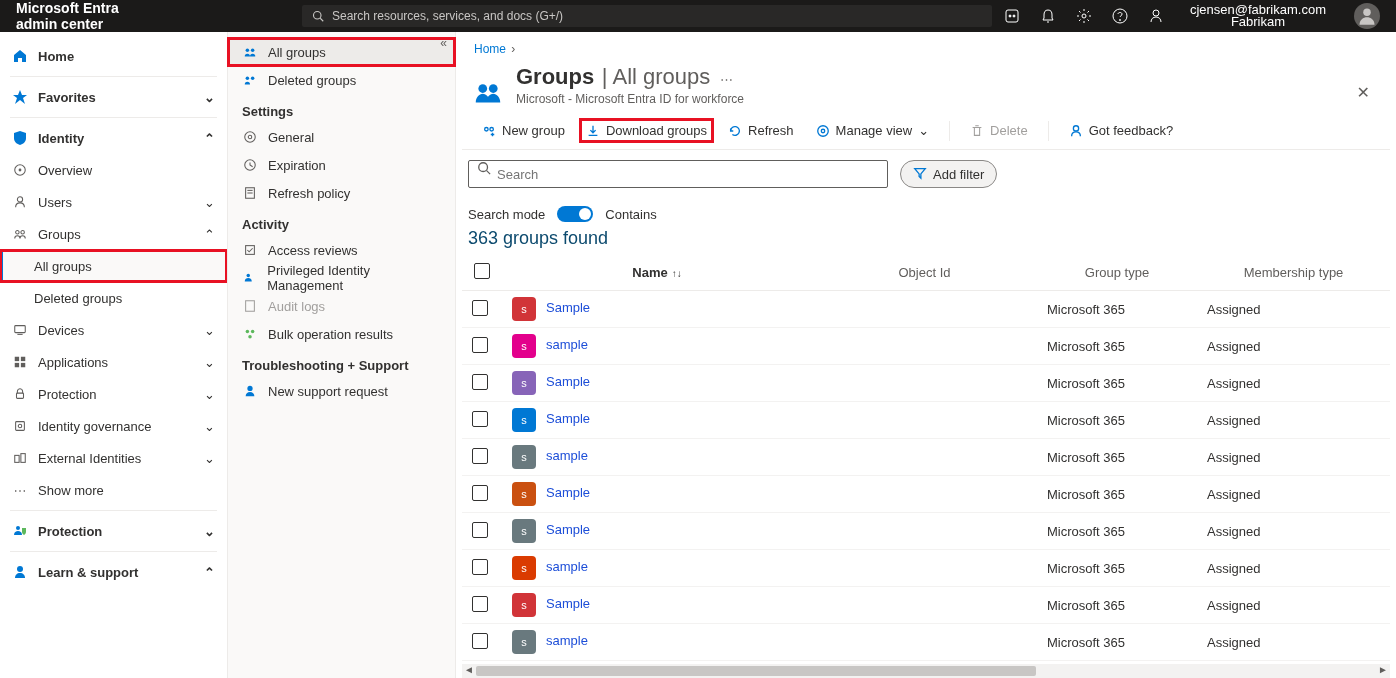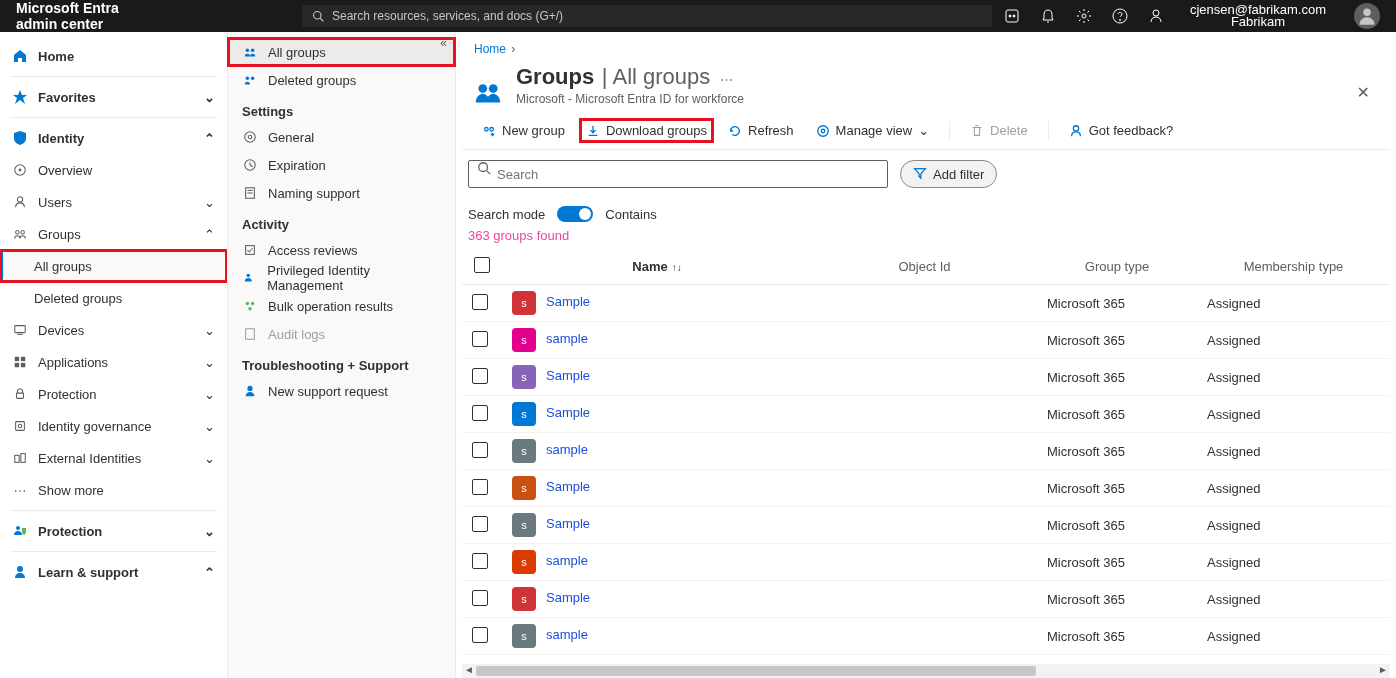--- a/index.html
+++ b/index.html
@@ -58,21 +58,21 @@
 .red-hl { border: 3px solid #e81123; padding: 2px 4px; }
 
 .filter-row { display:flex; align-items:center; gap: 12px; padding: 10px 12px; }
 .search-input-wrap { flex:0 0 420px; border:1px solid #605e5c; border-radius: 2px; height: 28px; display:flex; padding:0 8px; gap:6px; }
 .search-input-wrap input { border:none; outline:none; flex:1; font-size:13px; }
 .add-filter-btn { border:1px solid #8a8886; border-radius: 14px; height:28px; padding:0 12px; display:flex; align-items:center; gap:6px; background:#f3f2f1; cursor:pointer; }
 
 .mode-row { display:flex; align-items:center; gap: 12px; padding: 0 12px 4px; font-size:13px;margin-top:8px; }
 .toggle { width: 36px; height: 16px; background:#0078d4; border-radius: 8px; position:relative; }
 .toggle::after { content:''; position:absolute; right:2px; top:2px; width:12px; height:12px; background:#fff; border-radius:50%; }
-.count-row { padding: 2px 12px 6px; font-size: 13px; color:#ec4899; }
+.count-row { padding: 2px 12px 6px; font-size: 18px; color:#0c4a6e; }
 
 .grid-wrap { flex:1; overflow:auto; padding: 0 6px; }
 .grid { width: 100%; border-collapse: collapse; }
 .grid th { text-align:center; font-weight:400; font-size:13px; padding: 8px 10px; color:#605e5c; border-bottom:1px solid #edebe9; }
 .grid th.name-col { color:#323130; font-weight:600; }
 .grid td { padding: 6px 10px; border-bottom:1px solid #f3f2f1; font-size:13px; }
 .chk { width:16px; height:16px; border:1px solid #323130; border-radius:2px; display:inline-block; }
 .ava { width:24px; height:24px; border-radius:4px; color:#fff; font-size:11px; display:inline-flex; align-items:center; justify-content:center; margin-right:10px; vertical-align:middle; }
 .name-link { color:#1d4ed8; cursor:pointer; }
 .sort-ico { font-size:10px; margin-left:4px; }
@@ -335,58 +335,58 @@
       <span>Expiration</span>
     </div>
     <div class="sub-item">
       <span class="sub-ico">
           <svg width="14" height="14" viewBox="0 0 16 16" fill="none" stroke="#605e5c" stroke-width="1.2">
             <rect x="3" y="2" width="10" height="12"></rect>
             <line x1="5" y1="5" x2="11" y2="5"></line>
             <line x1="5" y1="8" x2="11" y2="8"></line>
           </svg>
         </span>
-      <span>Naming support</span>
+      <span>Refresh policy</span>
     </div>
     <div class="sub-heading">Activity</div>
     <div class="sub-item">
       <span class="sub-ico">
           <svg width="14" height="14" viewBox="0 0 16 16" fill="none" stroke="#605e5c" stroke-width="1.2">
             <rect x="3" y="3" width="10" height="10"></rect>
             <path d="M5 8 L7 10 L11 6"></path>
           </svg>
         </span>
       <span>Access reviews</span>
     </div>
     <div class="sub-item">
       <span class="sub-ico">
           <svg width="14" height="14" viewBox="0 0 16 16" fill="#0078d4">
             <circle cx="6" cy="5" r="2"></circle>
             <path d="M2 12 C2 9 4 8 6 8 C8 8 10 9 10 12 Z"></path>
           </svg>
         </span>
       <span>Privileged Identity Management</span>
+    </div>
+    <div class="sub-item" style="color:#a19f9d">
+      <span class="sub-ico">
+          <svg width="14" height="14" viewBox="0 0 16 16" fill="none" stroke="#a19f9d" stroke-width="1.2">
+            <rect x="3" y="2" width="10" height="12"></rect>
+          </svg>
+        </span>
+      <span>Audit logs</span>
     </div>
     <div class="sub-item">
       <span class="sub-ico">
           <svg width="14" height="14" viewBox="0 0 16 16" fill="#5cb85c">
             <circle cx="5" cy="5" r="2"></circle>
             <circle cx="11" cy="5" r="2"></circle>
             <circle cx="8" cy="11" r="2"></circle>
           </svg>
         </span>
       <span>Bulk operation results</span>
-    </div>
-    <div class="sub-item" style="color:#a19f9d">
-      <span class="sub-ico">
-          <svg width="14" height="14" viewBox="0 0 16 16" fill="none" stroke="#a19f9d" stroke-width="1.2">
-            <rect x="3" y="2" width="10" height="12"></rect>
-          </svg>
-        </span>
-      <span>Audit logs</span>
     </div>
     <div class="sub-heading">Troubleshooting + Support</div>
     <div class="sub-item">
       <span class="sub-ico">
           <svg width="14" height="14" viewBox="0 0 16 16" fill="#0078d4">
             <circle cx="8" cy="5" r="3"></circle>
             <path d="M3 14 C3 11 5 9 8 9 C11 9 13 11 13 14 Z"></path>
           </svg>
         </span>
       <span>New support request</span>

